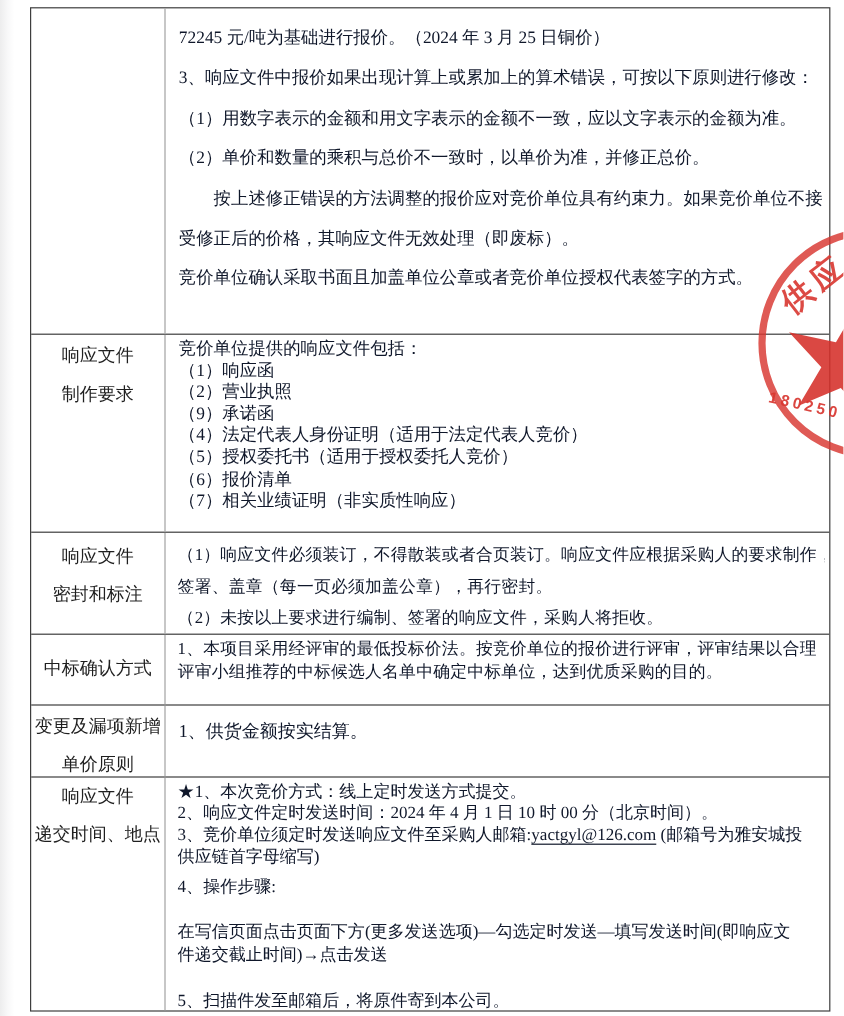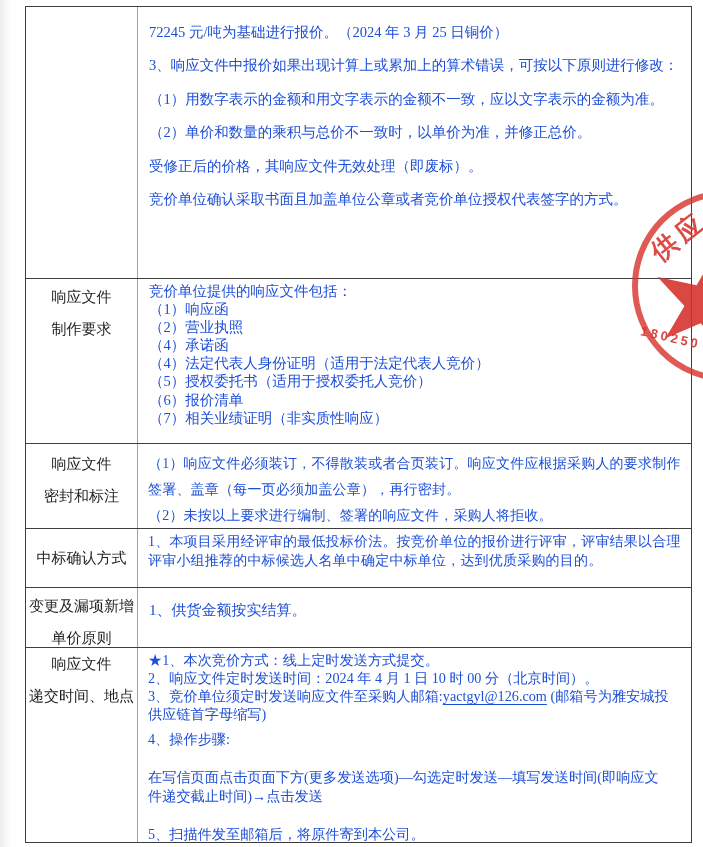--- a/index.html
+++ b/index.html
@@ -21,21 +21,21 @@
     box-sizing:border-box;border:1px solid #3e3e3e;
     display:flex;flex-direction:column;background:transparent;
   }
   .t-row{display:flex;box-sizing:border-box;border-bottom:1px solid #3e3e3e;}
   .t-row.last{border-bottom:none;}
   .t-head{
     width:112px;box-sizing:border-box;border-right:1px solid #a3a3a3;
     text-align:center;font-size:15px;line-height:32px;color:#1f1f1f;
     flex-shrink:0;
   }
-  .t-body{flex:1;box-sizing:border-box;overflow:hidden;color:#1d4ed8;}
+  .t-body{flex:1;box-sizing:border-box;overflow:hidden;color:#0f172a;}
   .cl{white-space:nowrap;overflow:hidden;}
   
   .b1{padding:9px 6px 0 11px;font-size:14.5px;line-height:33.4px;}
   .b1 .ind{text-indent:2em;}
   .b2{padding:3px 6px 0 11px;font-size:14.5px;line-height:18.1px;}
   .b3{padding:7px 4px 0 10px;font-size:14px;line-height:26px;letter-spacing:.2px;}
   .b4{padding:3px 4px 0 10px;font-size:14px;line-height:19px;letter-spacing:.2px;}
   .b5{padding:13px 6px 0 11px;font-size:15px;line-height:19px;}
   .b6{padding:3px 4px 0 10px;font-size:14.2px;}
   .b6 .cl{line-height:18px;}
@@ -83,35 +83,36 @@
 
   <div class="doc-table">
 
     <div class="t-row" style="height:272px">
       <div class="t-head h1"></div>
       <div class="t-body b1">
         <div class="cl">72245 元/吨为基础进行报价。（2024 年 3 月 25 日铜价）</div>
         <div class="cl">3、响应文件中报价如果出现计算上或累加上的算术错误，可按以下原则进行修改：</div>
         <div class="cl">（1）用数字表示的金额和用文字表示的金额不一致，应以文字表示的金额为准。</div>
         <div class="cl">（2）单价和数量的乘积与总价不一致时，以单价为准，并修正总价。</div>
+        <div class="cl ind">按上述修正错误的方法调整的报价应对竞价单位具有约束力。如果竞价单位不接</div>
         <div class="cl">受修正后的价格，其响应文件无效处理（即废标）。</div>
         <div class="cl">竞价单位确认采取书面且加盖单位公章或者竞价单位授权代表签字的方式。</div>
       </div>
     </div>
 
     <div class="t-row" style="height:165px">
       <div class="t-head h2">
         <div>响应文件</div>
         <div>制作要求</div>
       </div>
       <div class="t-body b2">
         <div class="cl">竞价单位提供的响应文件包括：</div>
         <div class="cl">（1）响应函</div>
         <div class="cl">（2）营业执照</div>
-        <div class="cl">（4）承诺函</div>
+        <div class="cl">（9）承诺函</div>
         <div class="cl">（4）法定代表人身份证明（适用于法定代表人竞价）</div>
         <div class="cl">（5）授权委托书（适用于授权委托人竞价）</div>
         <div class="cl">（6）报价清单</div>
         <div class="cl">（7）相关业绩证明（非实质性响应）</div>
       </div>
     </div>
 
     <div class="t-row" style="height:85px">
       <div class="t-head h3">
         <div>响应文件</div>

